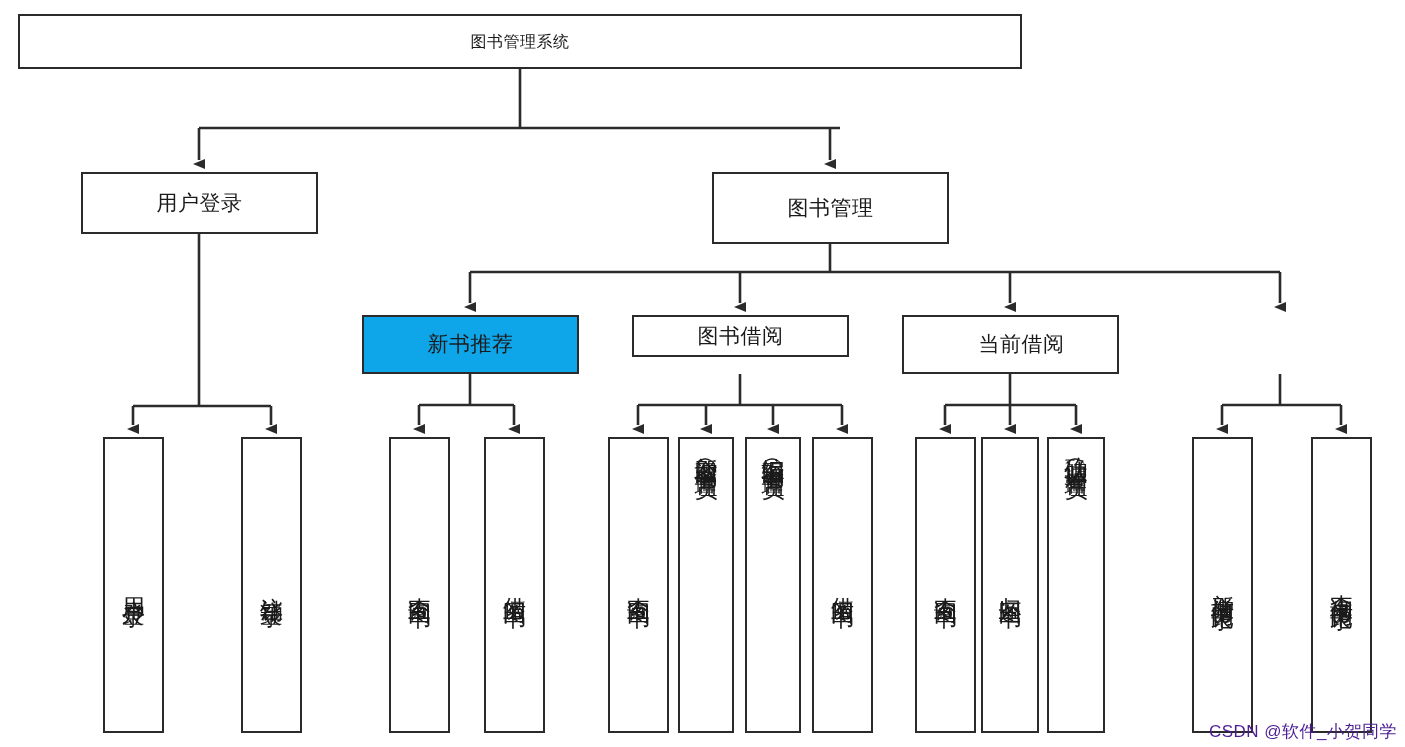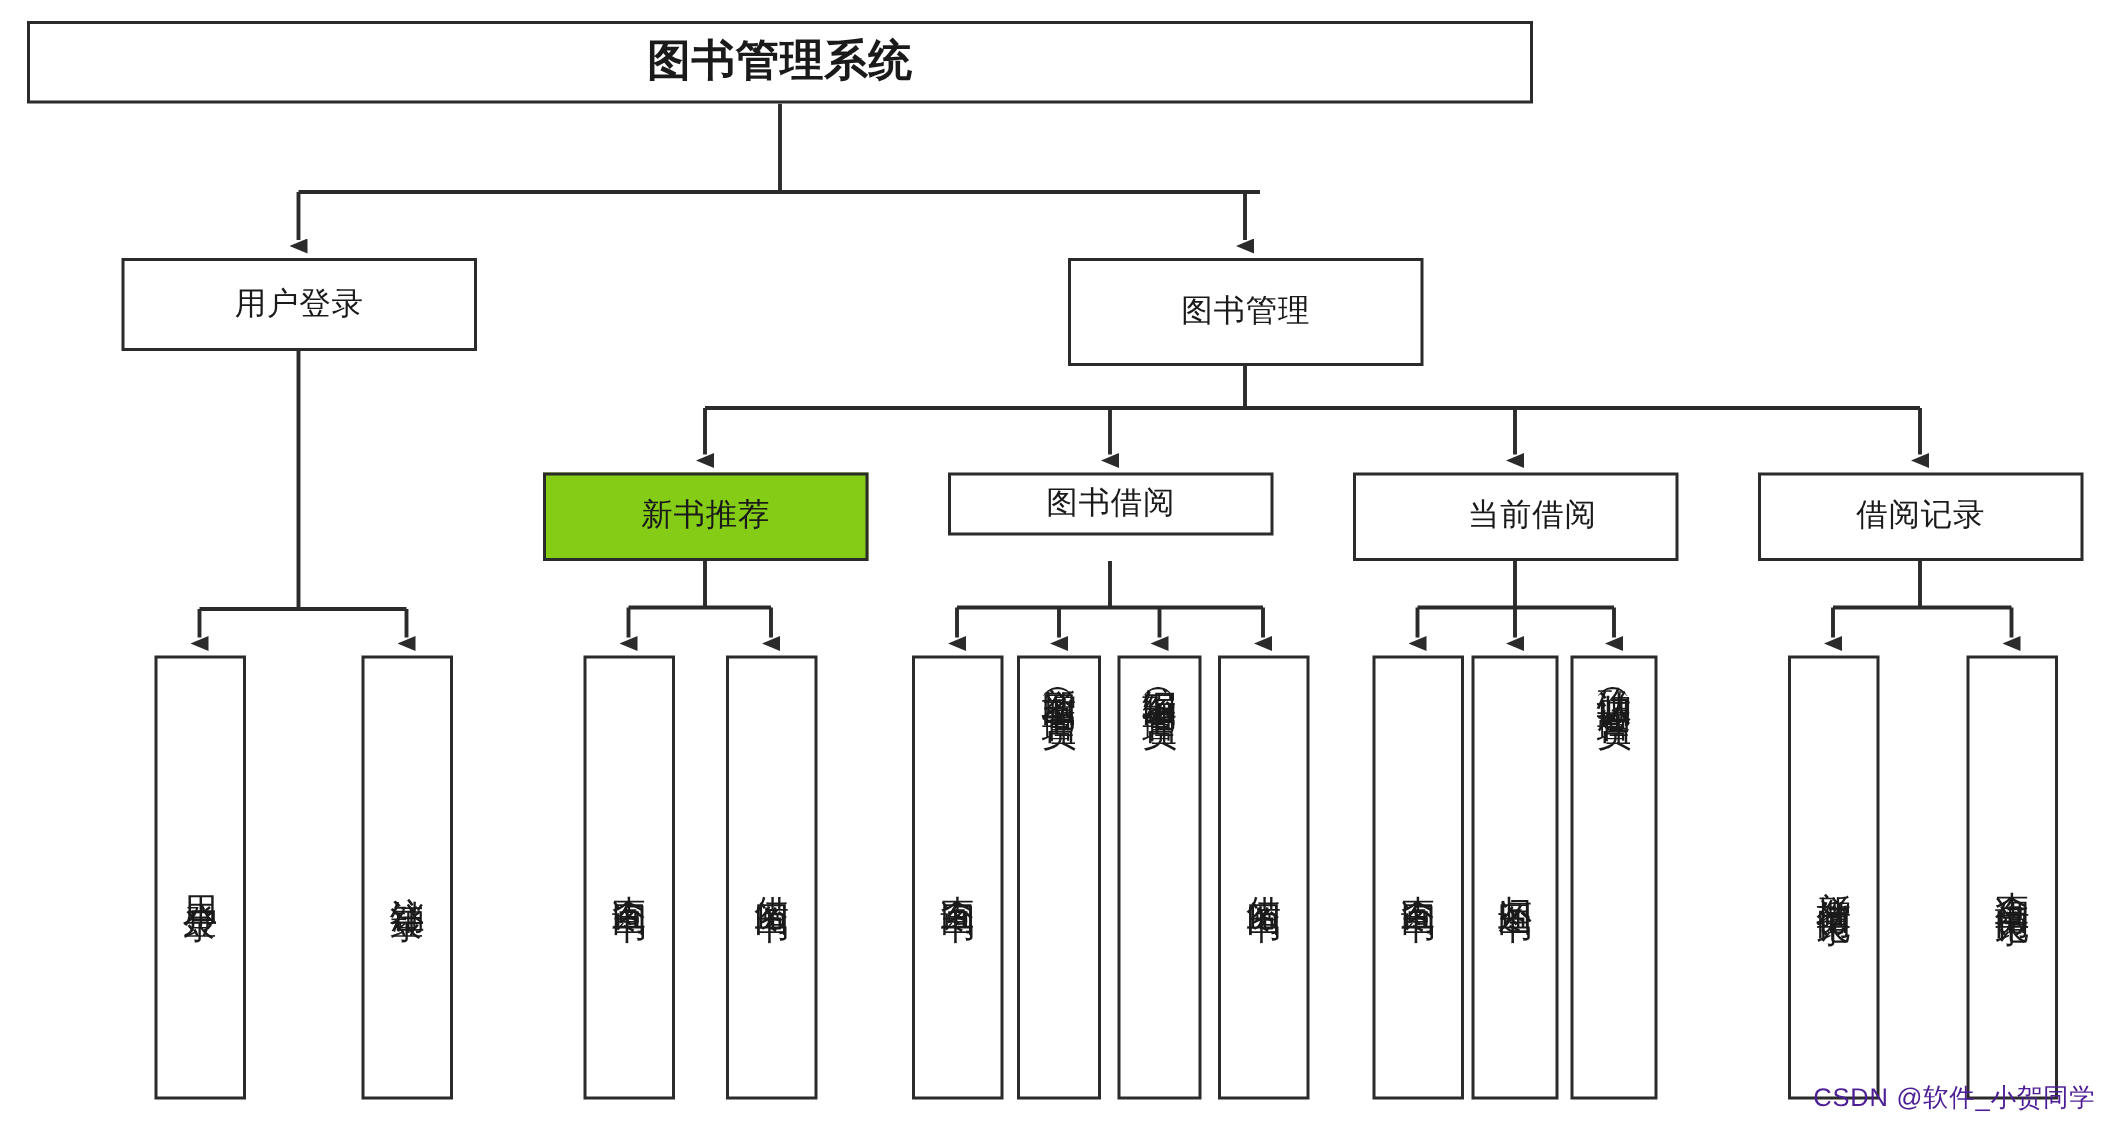--- a/index.html
+++ b/index.html
@@ -40,21 +40,21 @@
     display: block;
     line-height: 1.08;
     white-space: nowrap;
     letter-spacing: 0.5px;
   }
   
   .node.horiz .label {
     writing-mode: horizontal-tb;
     font-size: 21px;
   }
-  .node.root .label { font-size: 29px; font-weight: bold; }
+  .node.root .label { font-size: 16px; }
   
   .node.vert {
     align-items: flex-start;
     justify-content: center;
     padding-top: 0;
   }
   .node.vert .label {
     writing-mode: vertical-rl;
     text-orientation: upright;
     font-size: 23px;
@@ -132,31 +132,28 @@
     <span class="label">图书管理系统</span>
   </div>
 
   <div class="node horiz" style="left: 81px; top: 172px; width: 237px; height: 62px; border-color: rgb(43, 43, 43); background: rgb(255, 255, 255); color: rgb(26, 26, 26);">
     <span class="label">用户登录</span>
   </div>
   <div class="node horiz" style="left: 712px; top: 172px; width: 237px; height: 72px; border-color: rgb(43, 43, 43); background: rgb(255, 255, 255); color: rgb(26, 26, 26);">
     <span class="label">图书管理</span>
   </div>
 
-  <div class="node horiz" style="left: 362px; top: 315px; width: 217px; height: 59px; border-color: rgb(43, 43, 43); background: #84cc16; color: rgb(26, 26, 26);">
+  <div class="node horiz" style="left: 362px; top: 315px; width: 217px; height: 59px; border-color: rgb(43, 43, 43); background: #0ea5e9; color: rgb(26, 26, 26);">
     <span class="label">新书推荐</span>
   </div>
   <div class="node horiz" style="left: 632px; top: 315px; width: 217px; height: 42px; border-color: rgb(43, 43, 43); background: rgb(255, 255, 255); color: rgb(26, 26, 26);">
     <span class="label">图书借阅</span>
   </div>
   <div class="node horiz" style="left: 902px; top: 315px; width: 217px; height: 59px; border-color: rgb(43, 43, 43); background: rgb(255, 255, 255); color: rgb(26, 26, 26); padding-left: 22px;">
     <span class="label">当前借阅</span>
-  </div>
-  <div class="node horiz" style="left: 1172px; top: 315px; width: 217px; height: 59px; border-color: rgb(43, 43, 43); background: rgb(255, 255, 255); color: rgb(26, 26, 26);">
-    <span class="label">借阅记录</span>
   </div>
 
   <div class="node vert pad-mid" style="left: 103px; top: 437px; width: 61px; height: 296px; border-color: rgb(43, 43, 43); background: rgb(255, 255, 255); color: rgb(26, 26, 26);">
     <span class="label">用户登录</span>
   </div>
   <div class="node vert pad-mid" style="left: 241px; top: 437px; width: 61px; height: 296px; border-color: rgb(43, 43, 43); background: rgb(255, 255, 255); color: rgb(26, 26, 26);">
     <span class="label">注销登录</span>
   </div>
   <div class="node vert pad-mid" style="left: 389px; top: 437px; width: 61px; height: 296px; border-color: rgb(43, 43, 43); background: rgb(255, 255, 255); color: rgb(26, 26, 26);">
     <span class="label">查询图书</span>

